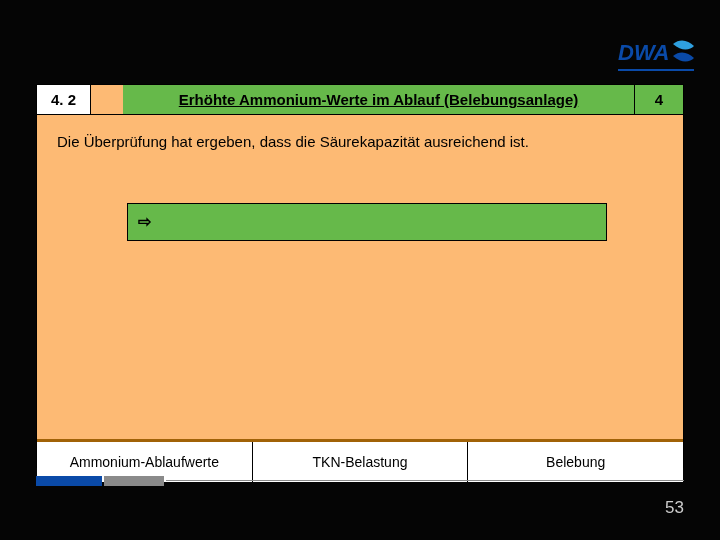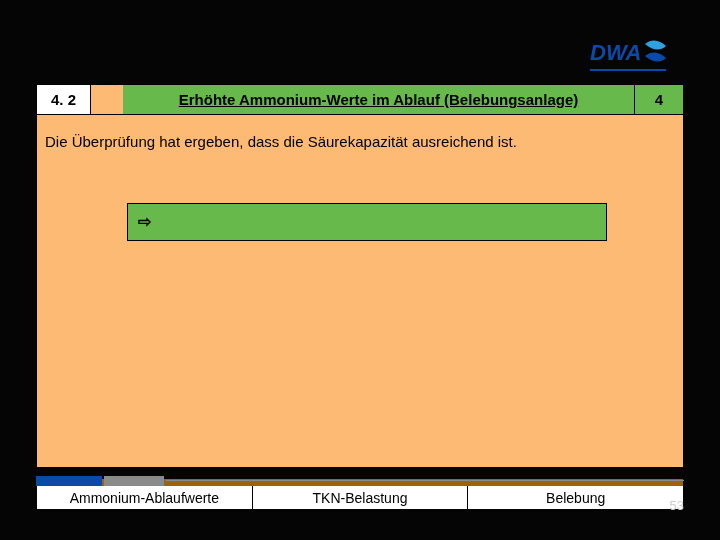--- a/index.html
+++ b/index.html
@@ -6,21 +6,21 @@
   body {
     width: 720px;
     height: 540px;
     background: #050505;
     font-family: Arial, Helvetica, sans-serif;
     position: relative;
   }
   .logo {
     position: absolute;
     top: 36px;
-    right: 52px;
+    right: 24px;
   }
   .logo svg { display: block; }
   .slide-box {
     position: absolute;
     top: 84px;
     left: 36px;
     width: 648px;
     height: 384px;
     background: #fdba74;
     border: 1px solid #000;
@@ -42,21 +42,21 @@
   .hdr-section { width: 54px; background: #fff; }
   .hdr-title {
     flex: 1;
     background: #66b94a;
     text-decoration: underline;
     margin-left: 32px;
   }
   .hdr-page { width: 48px; background: #66b94a; border-right: none; }
   .body-area {
     height: 324px;
-    padding: 18px 14px 0 8px;
+    padding: 18px 14px 0 20px;
     position: relative;
   }
   .lead-text {
     font-size: 15px;
     color: #000;
   }
   .callout {
     position: absolute;
     top: 88px;
     left: 90px;
@@ -71,23 +71,22 @@
     gap: 6px;
     line-height: 1.25;
   }
   .callout .arrow-sym {
     flex: 0 0 auto;
     font-size: 16px;
   }
   .footer-row {
     display: flex;
     width: 100%;
-    height: 30px;
-    border-top: 7px solid #a16207;
-    margin-top: 40px;
+    height: 43px;
+    border-top: 3px solid #a16207;
   }
   .ftr-cell {
     flex: 1;
     display: flex;
     align-items: center;
     justify-content: center;
     font-size: 14px;
     background: #fff;
     border-right: 1px solid #000;
   }
@@ -105,21 +104,21 @@
   .bb-gray {
     position: absolute; top: 0; left: 68px; width: 60px; height: 10px; background: #8a8a8a;
   }
   .bb-line {
     position: absolute; top: 4px; left: 130px; right: 0; height: 1px; background: #8a8a8a;
   }
   .page-num {
     position: absolute;
     right: 36px;
     top: 498px;
-    font-size: 13px;
+    font-size: 17px;
     color: #cccccc;
   }
 </style>
 </head>
 <body>
 
 <div class="logo">
   <svg width="78" height="38" viewBox="0 0 78 38">
     <text x="0" y="24" font-family="Arial" font-size="22" font-weight="bold" font-style="italic" fill="#0a4aa8">DWA</text>
     <path d="M 55 8 C 62 2, 70 4, 76 10 C 72 14, 64 16, 55 8 Z" fill="#2fa0e0"></path>

